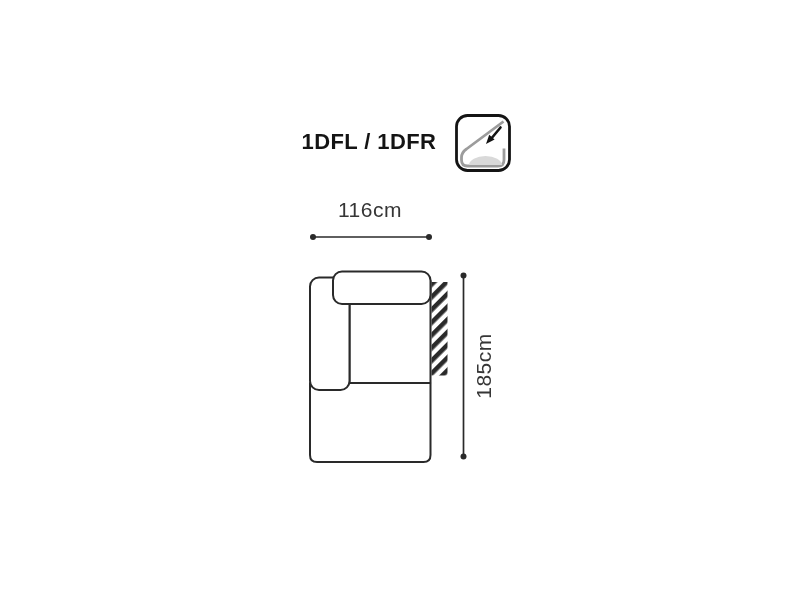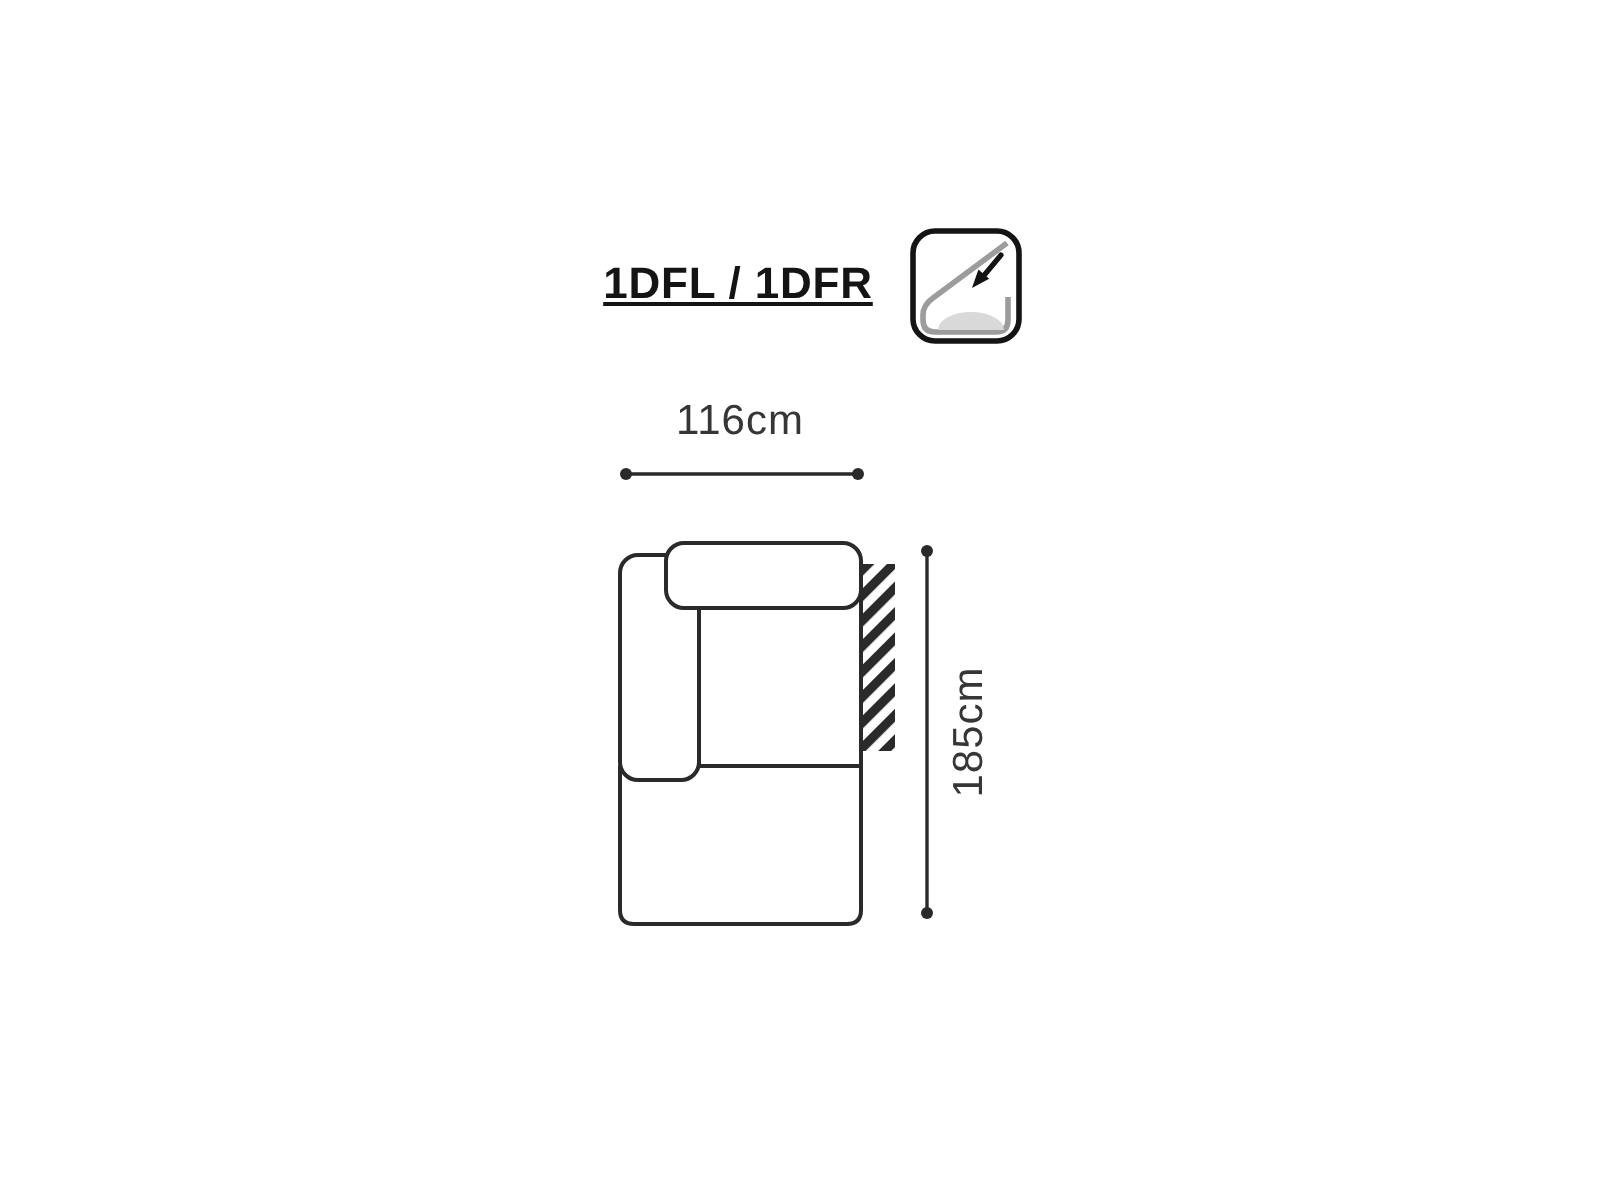--- a/index.html
+++ b/index.html
@@ -6,21 +6,20 @@
   .stage {
     position: relative; width: 800px; height: 600px;
     background: #ffffff; overflow: hidden;
     font-family: "Liberation Sans", sans-serif;
   }
   .module-title {
     position: absolute; left: 269px; top: 129px; width: 200px;
     text-align: center; font-size: 22px; line-height: 26px;
     font-weight: 800; letter-spacing: 0.4px; color: #141414;
     margin: 0;
-    text-decoration: underline;
   }
   .feature-icon { position: absolute; left: 455px; top: 114px; width: 56px; height: 58px; }
   .diagram-svg { position: absolute; left: 0; top: 0; width: 800px; height: 600px; }
   .dim-text { font-family: "Liberation Sans", sans-serif; font-size: 21px; letter-spacing: 0.5px; }
 </style>
 </head>
 <body>
 
 <div class="stage">
 

